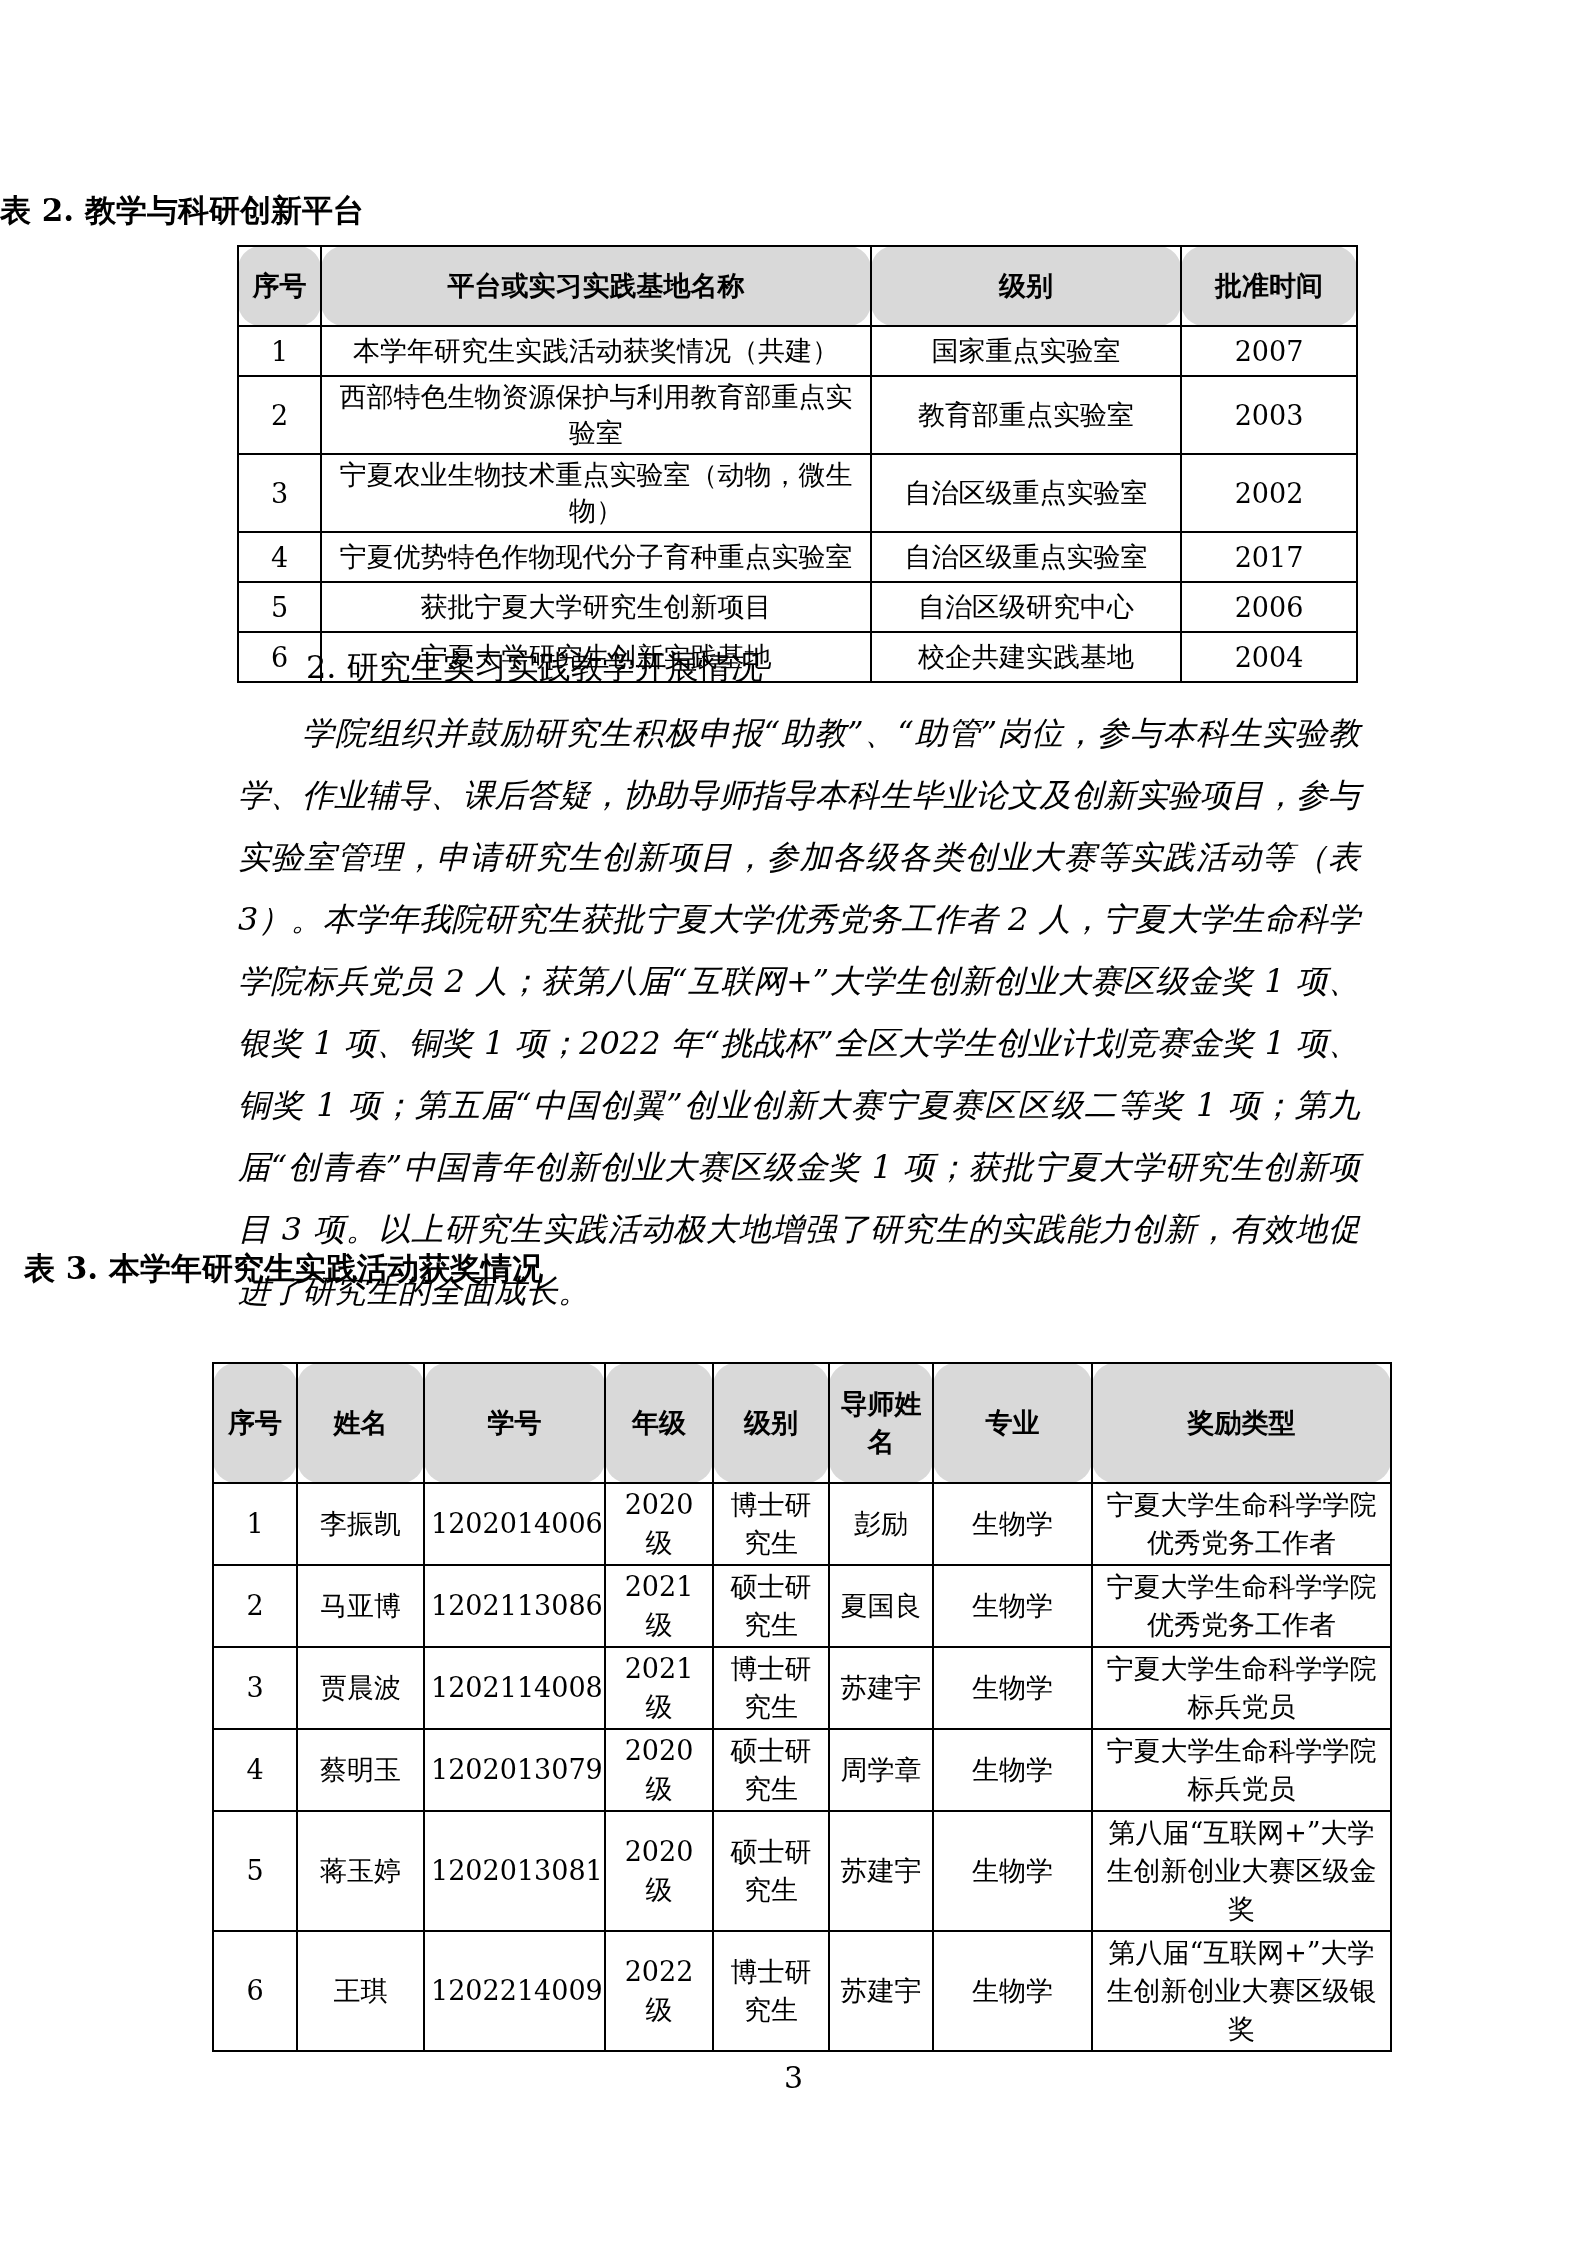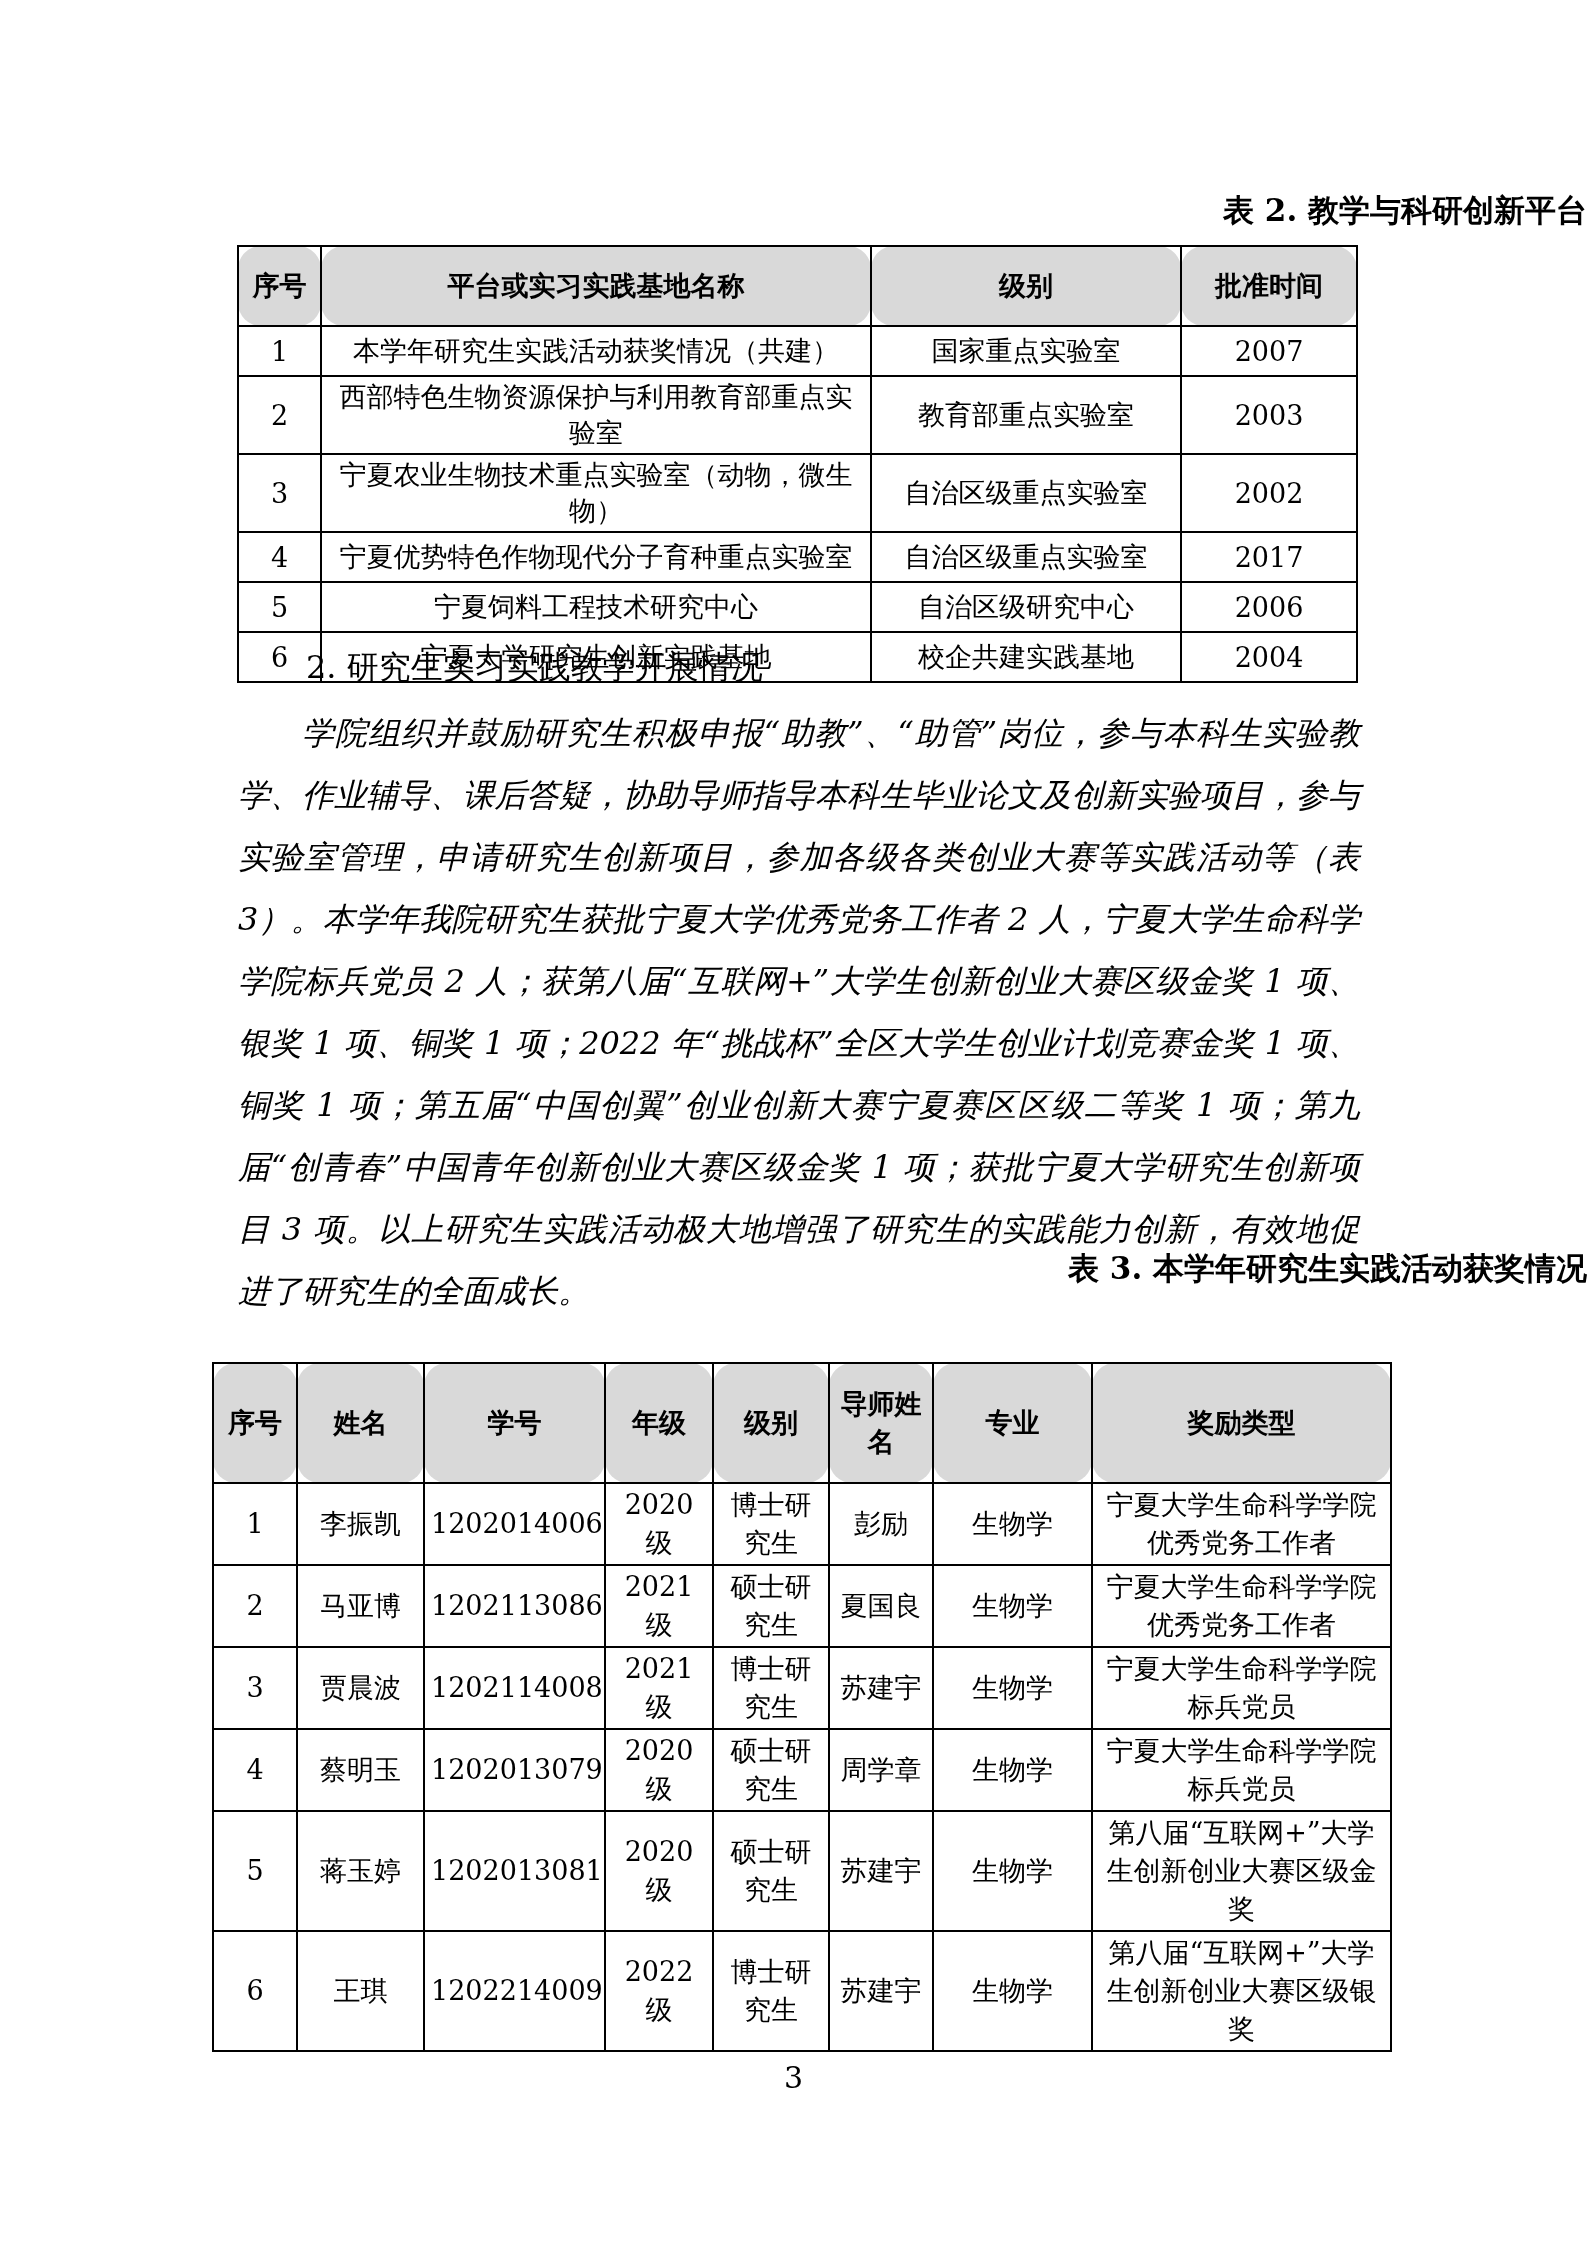--- a/index.html
+++ b/index.html
@@ -10,21 +10,21 @@
     background: #ffffff;
     font-family: "DejaVu Serif", "Liberation Serif", serif;
     color: #000000;
     overflow: hidden;
   }
   .abs { position: absolute; }
 
   
   .tbl-title {
     left: 0; right: 0;
-    text-align: right;
+    text-align: left;
     font-weight: bold;
     font-size: 31px;
     line-height: 36px;
   }
   #t2-title { top: 192px; }
   #t3-title { top: 1250px; padding-left: 24px; }
 
   
   table {
     border-collapse: collapse;
@@ -120,21 +120,21 @@
         <td>2002</td>
       </tr>
       <tr>
         <td>4</td>
         <td>宁夏优势特色作物现代分子育种重点实验室</td>
         <td>自治区级重点实验室</td>
         <td>2017</td>
       </tr>
       <tr>
         <td>5</td>
-        <td>宁夏饲料工程技术研究中心</td>
+        <td>获批宁夏大学研究生创新项目</td>
         <td>自治区级研究中心</td>
         <td>2006</td>
       </tr>
       <tr>
         <td>6</td>
         <td>宁夏大学研究生创新实践基地</td>
         <td>校企共建实践基地</td>
         <td>2004</td>
       </tr>
     </tbody>

